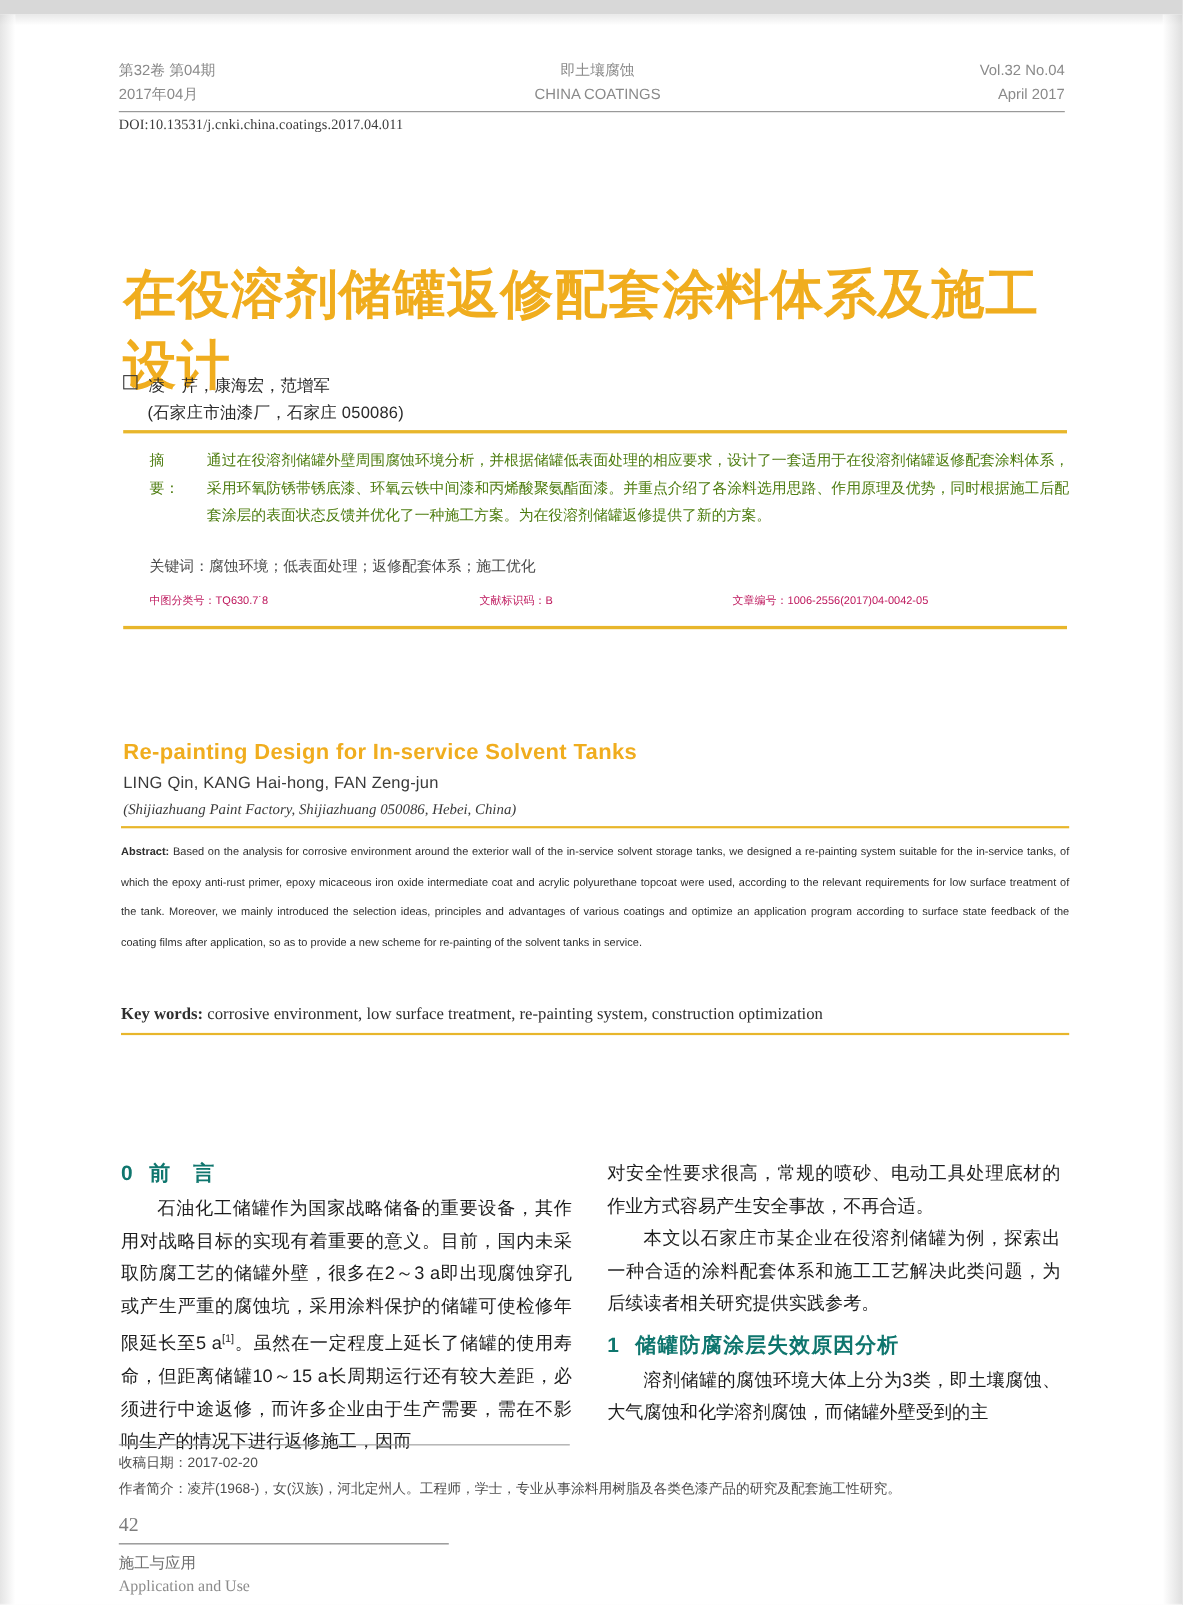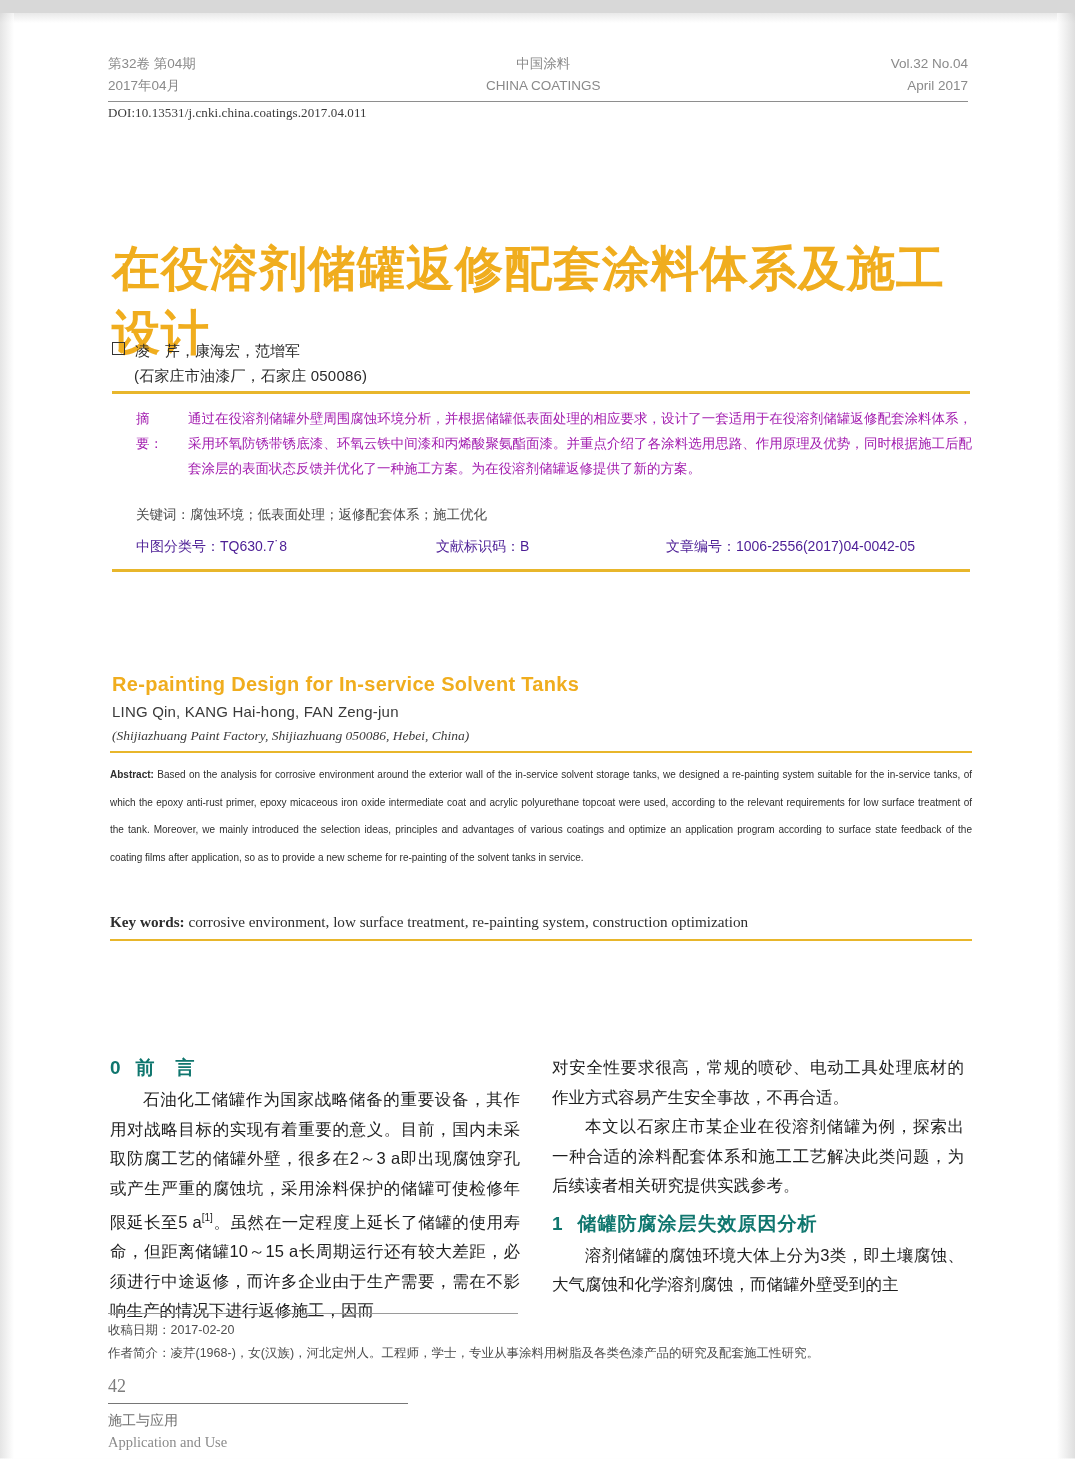--- a/index.html
+++ b/index.html
@@ -115,21 +115,21 @@
     background: #E8B62B;
   }
 
   
   .cn-abs {
     position: absolute;
     left: 136px; top: 393px;
     width: 836px;
     font-size: 13.5px;
     line-height: 25px;
-    color: #a21caf;
+    color: #4d7c0f;
   }
   .cn-abs .lbl {
     float: left;
     width: 52px;
   }
   .cn-abs .body {
     margin-left: 52px;
     text-align: justify;
   }
   .cn-kw {
@@ -137,23 +137,23 @@
     left: 136px; top: 489px;
     width: 836px;
     font-size: 13.5px;
     line-height: 25px;
     color: #4a4a4a;
   }
   .cn-class {
     position: absolute;
     left: 136px; top: 521px;
     width: 836px;
-    font-size: 14px;
+    font-size: 10px;
     line-height: 25px;
-    color: #4c1d95;
+    color: #be185d;
     display: flex;
   }
   .cn-class .c1 { width: 300px; }
   .cn-class .c2 { width: 230px; }
   .cn-class .c3 { flex: 1; }
 
   
   .en-title {
     position: absolute;
     left: 112px; top: 636px;
@@ -287,21 +287,21 @@
   <div class="edge-shade-left"></div>
   <div class="edge-shade-right"></div>
   <div class="edge-shade-bottom"></div>
 
   <div class="runhead">
     <div class="col left">
       <div>第32卷 第04期</div>
       <div>2017年04月</div>
     </div>
     <div class="col mid">
-      <div>中国涂料</div>
+      <div>即土壤腐蚀</div>
       <div>CHINA COATINGS</div>
     </div>
     <div class="col right">
       <div>Vol.32  No.04</div>
       <div>April  2017</div>
     </div>
   </div>
   <div class="rule-head"></div>
   <div class="doi">DOI:10.13531/j.cnki.china.coatings.2017.04.011</div>
 

